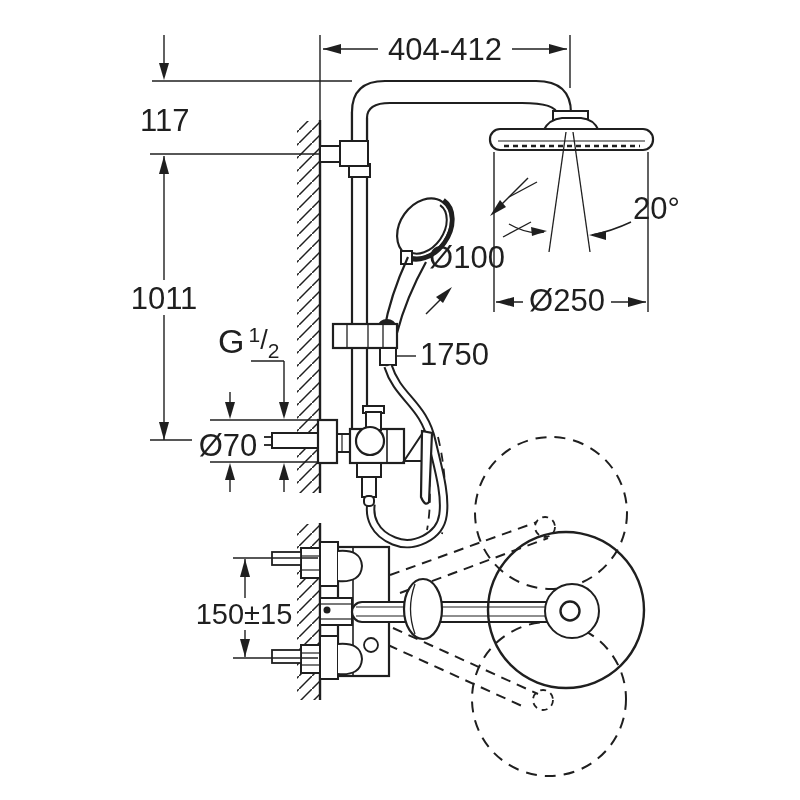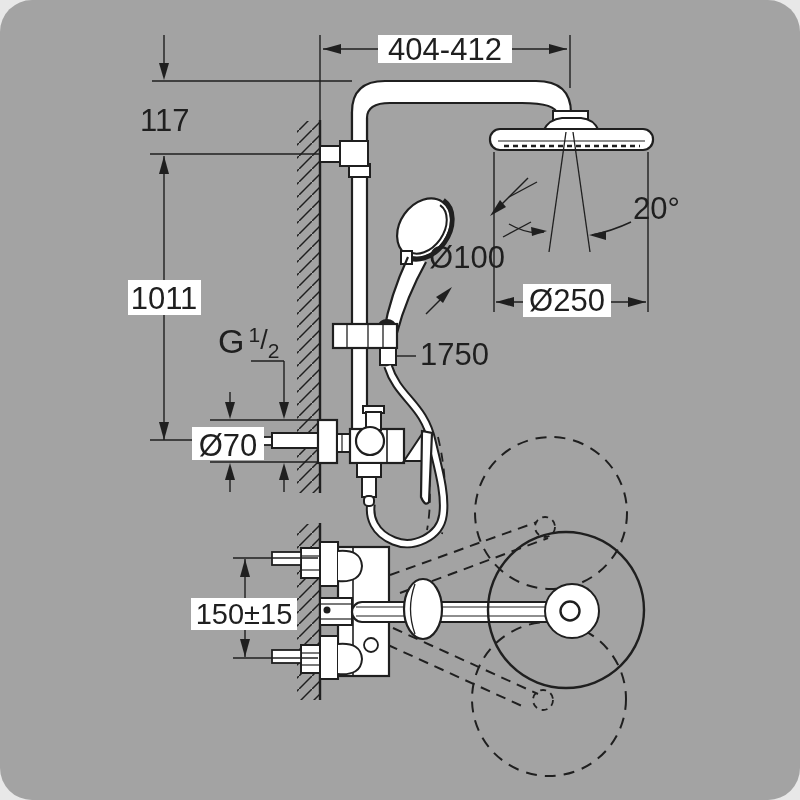--- a/index.html
+++ b/index.html
@@ -1,19 +1,18 @@
 <!DOCTYPE html>
 <html><head>
 <meta charset="utf-8">
 <style>
   html,body{margin:0;padding:0;background:#e8e8e8;}
   .canvas{
-    width:800px;height:800px;background:#a3a3a3;position:relative;margin:0 auto;
+    width:800px;height:800px;background:#ffffff;position:relative;margin:0 auto;
     font-family:"Liberation Sans","DejaVu Sans",sans-serif;
-    border-radius:32px;
   }
   svg{display:block}
   .dim-text{
     font-family:"Liberation Sans","DejaVu Sans",sans-serif;
     font-size:31px;fill:#1f1f1f;
   }
   .dim-text-small{
     font-family:"Liberation Sans","DejaVu Sans",sans-serif;
     font-size:29px;fill:#1f1f1f;
   }

